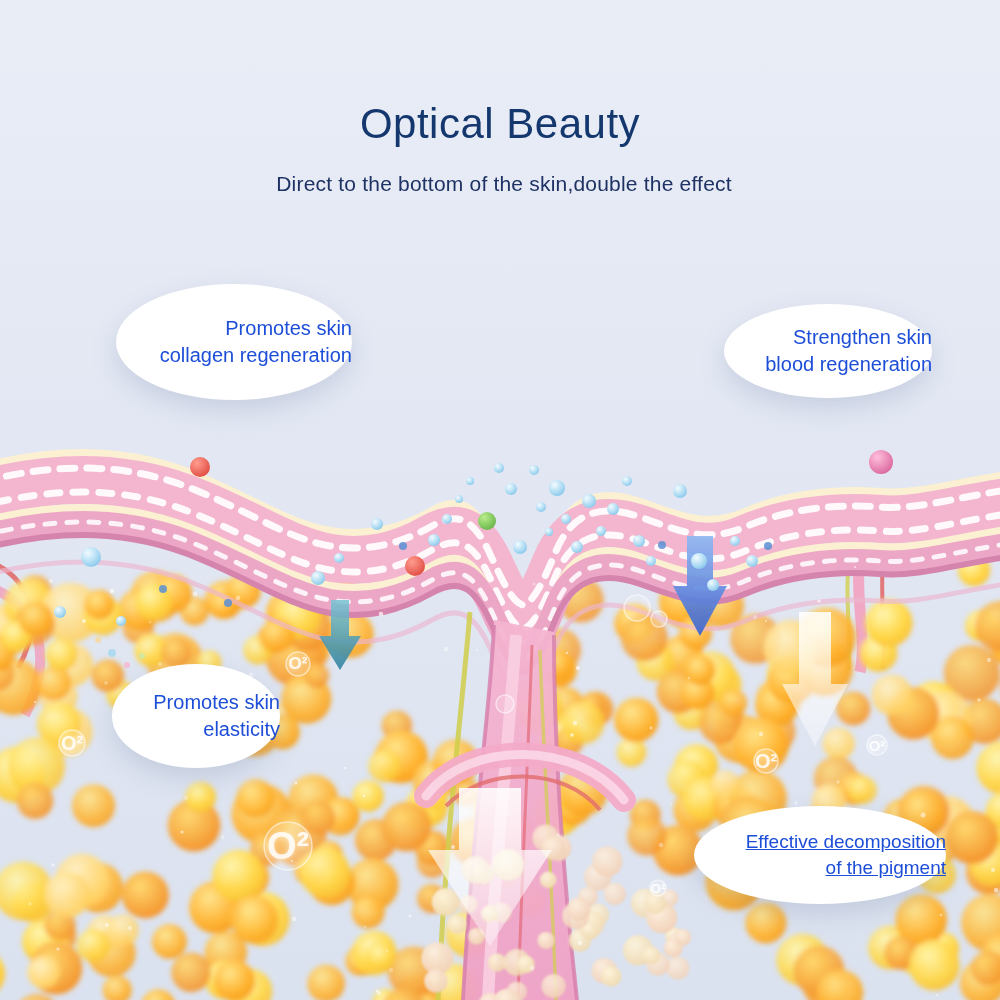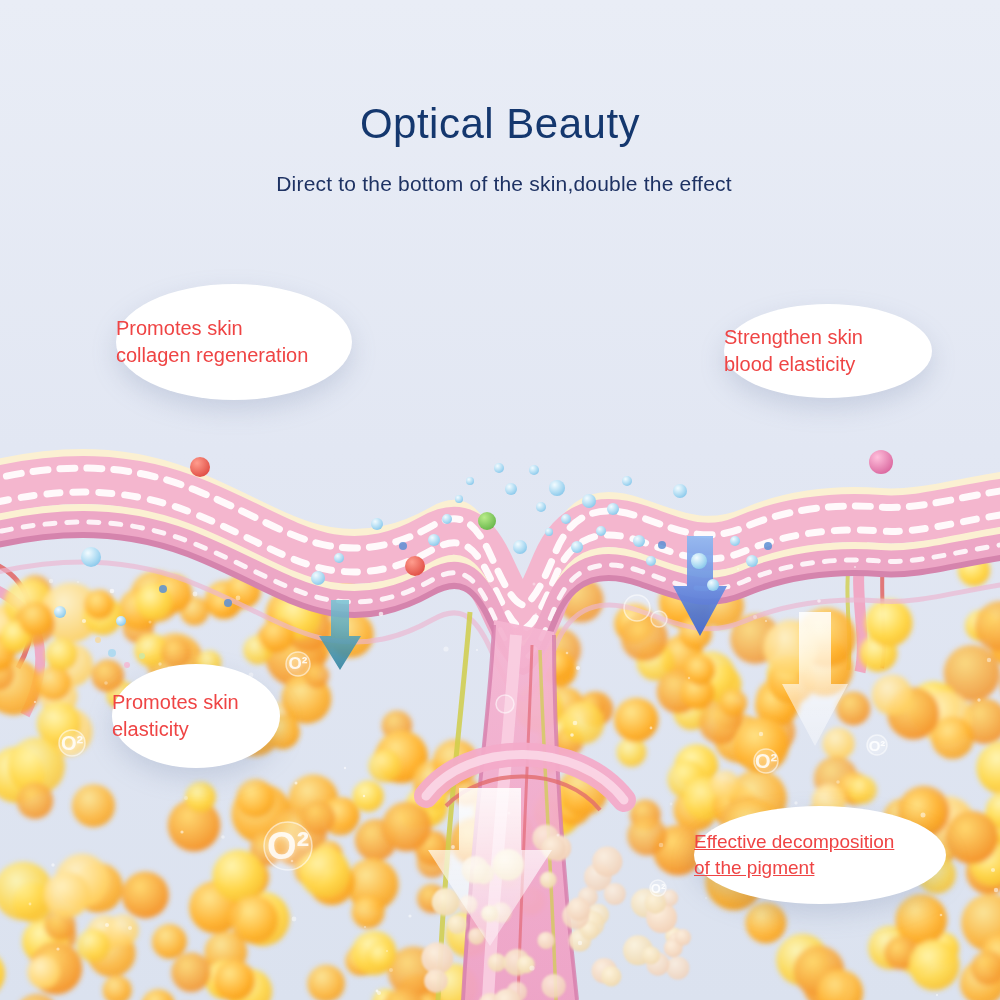--- a/index.html
+++ b/index.html
@@ -13,22 +13,22 @@
     position:absolute;top:100px;left:0;width:100%;margin:0;
     text-align:center;font-size:42px;font-weight:400;color:#14376e;letter-spacing:.5px;
   }
   .subtitle{
     position:absolute;top:168px;left:0;width:100%;margin:4px;
     text-align:center;font-size:21px;font-weight:500;color:#1e3263;letter-spacing:.2px;
   }
   .callout{
     position:absolute;border-radius:50%;background:#ffffff;
     box-shadow:0 10px 24px rgba(130,142,175,.28);
-    display:flex;flex-direction:column;align-items:flex-start;justify-content:center;
-    color:#ef4444;font-size:20px;font-weight:500;line-height:1.35;text-align:center;
+    display:flex;flex-direction:column;align-items:flex-end;justify-content:center;
+    color:#1d4ed8;font-size:20px;font-weight:500;line-height:1.35;text-align:center;
   }
   .callout span{display:block;}
   #callout-collagen{left:116px;top:284px;width:236px;height:116px;}
   #callout-circulation{left:724px;top:304px;width:208px;height:94px;}
   #callout-elasticity{left:112px;top:664px;width:168px;height:104px;}
   #callout-pigment{left:694px;top:806px;width:252px;height:98px;font-size:19px;text-decoration:underline;}
   .o2{
     position:absolute;transform:translate(-50%,-50%);
     color:#ffffff;opacity:.88;font-weight:700;
     text-shadow:0 1px 5px rgba(255,255,255,.55);
@@ -639,21 +639,21 @@
 
   <h1 class="title">Optical Beauty</h1>
   <p class="subtitle">Direct to the bottom of the skin,double the effect</p>
 
   <div class="callout" id="callout-collagen">
     <span>Promotes skin</span>
     <span>collagen regeneration</span>
   </div>
   <div class="callout" id="callout-circulation">
     <span>Strengthen skin</span>
-    <span>blood elasticity</span>
+    <span>blood regeneration</span>
   </div>
   <div class="callout" id="callout-elasticity">
     <span>Promotes skin</span>
     <span>elasticity</span>
   </div>
   <div class="callout" id="callout-pigment">
     <span>Effective decomposition</span>
     <span>of the pigment</span>
   </div>
 

